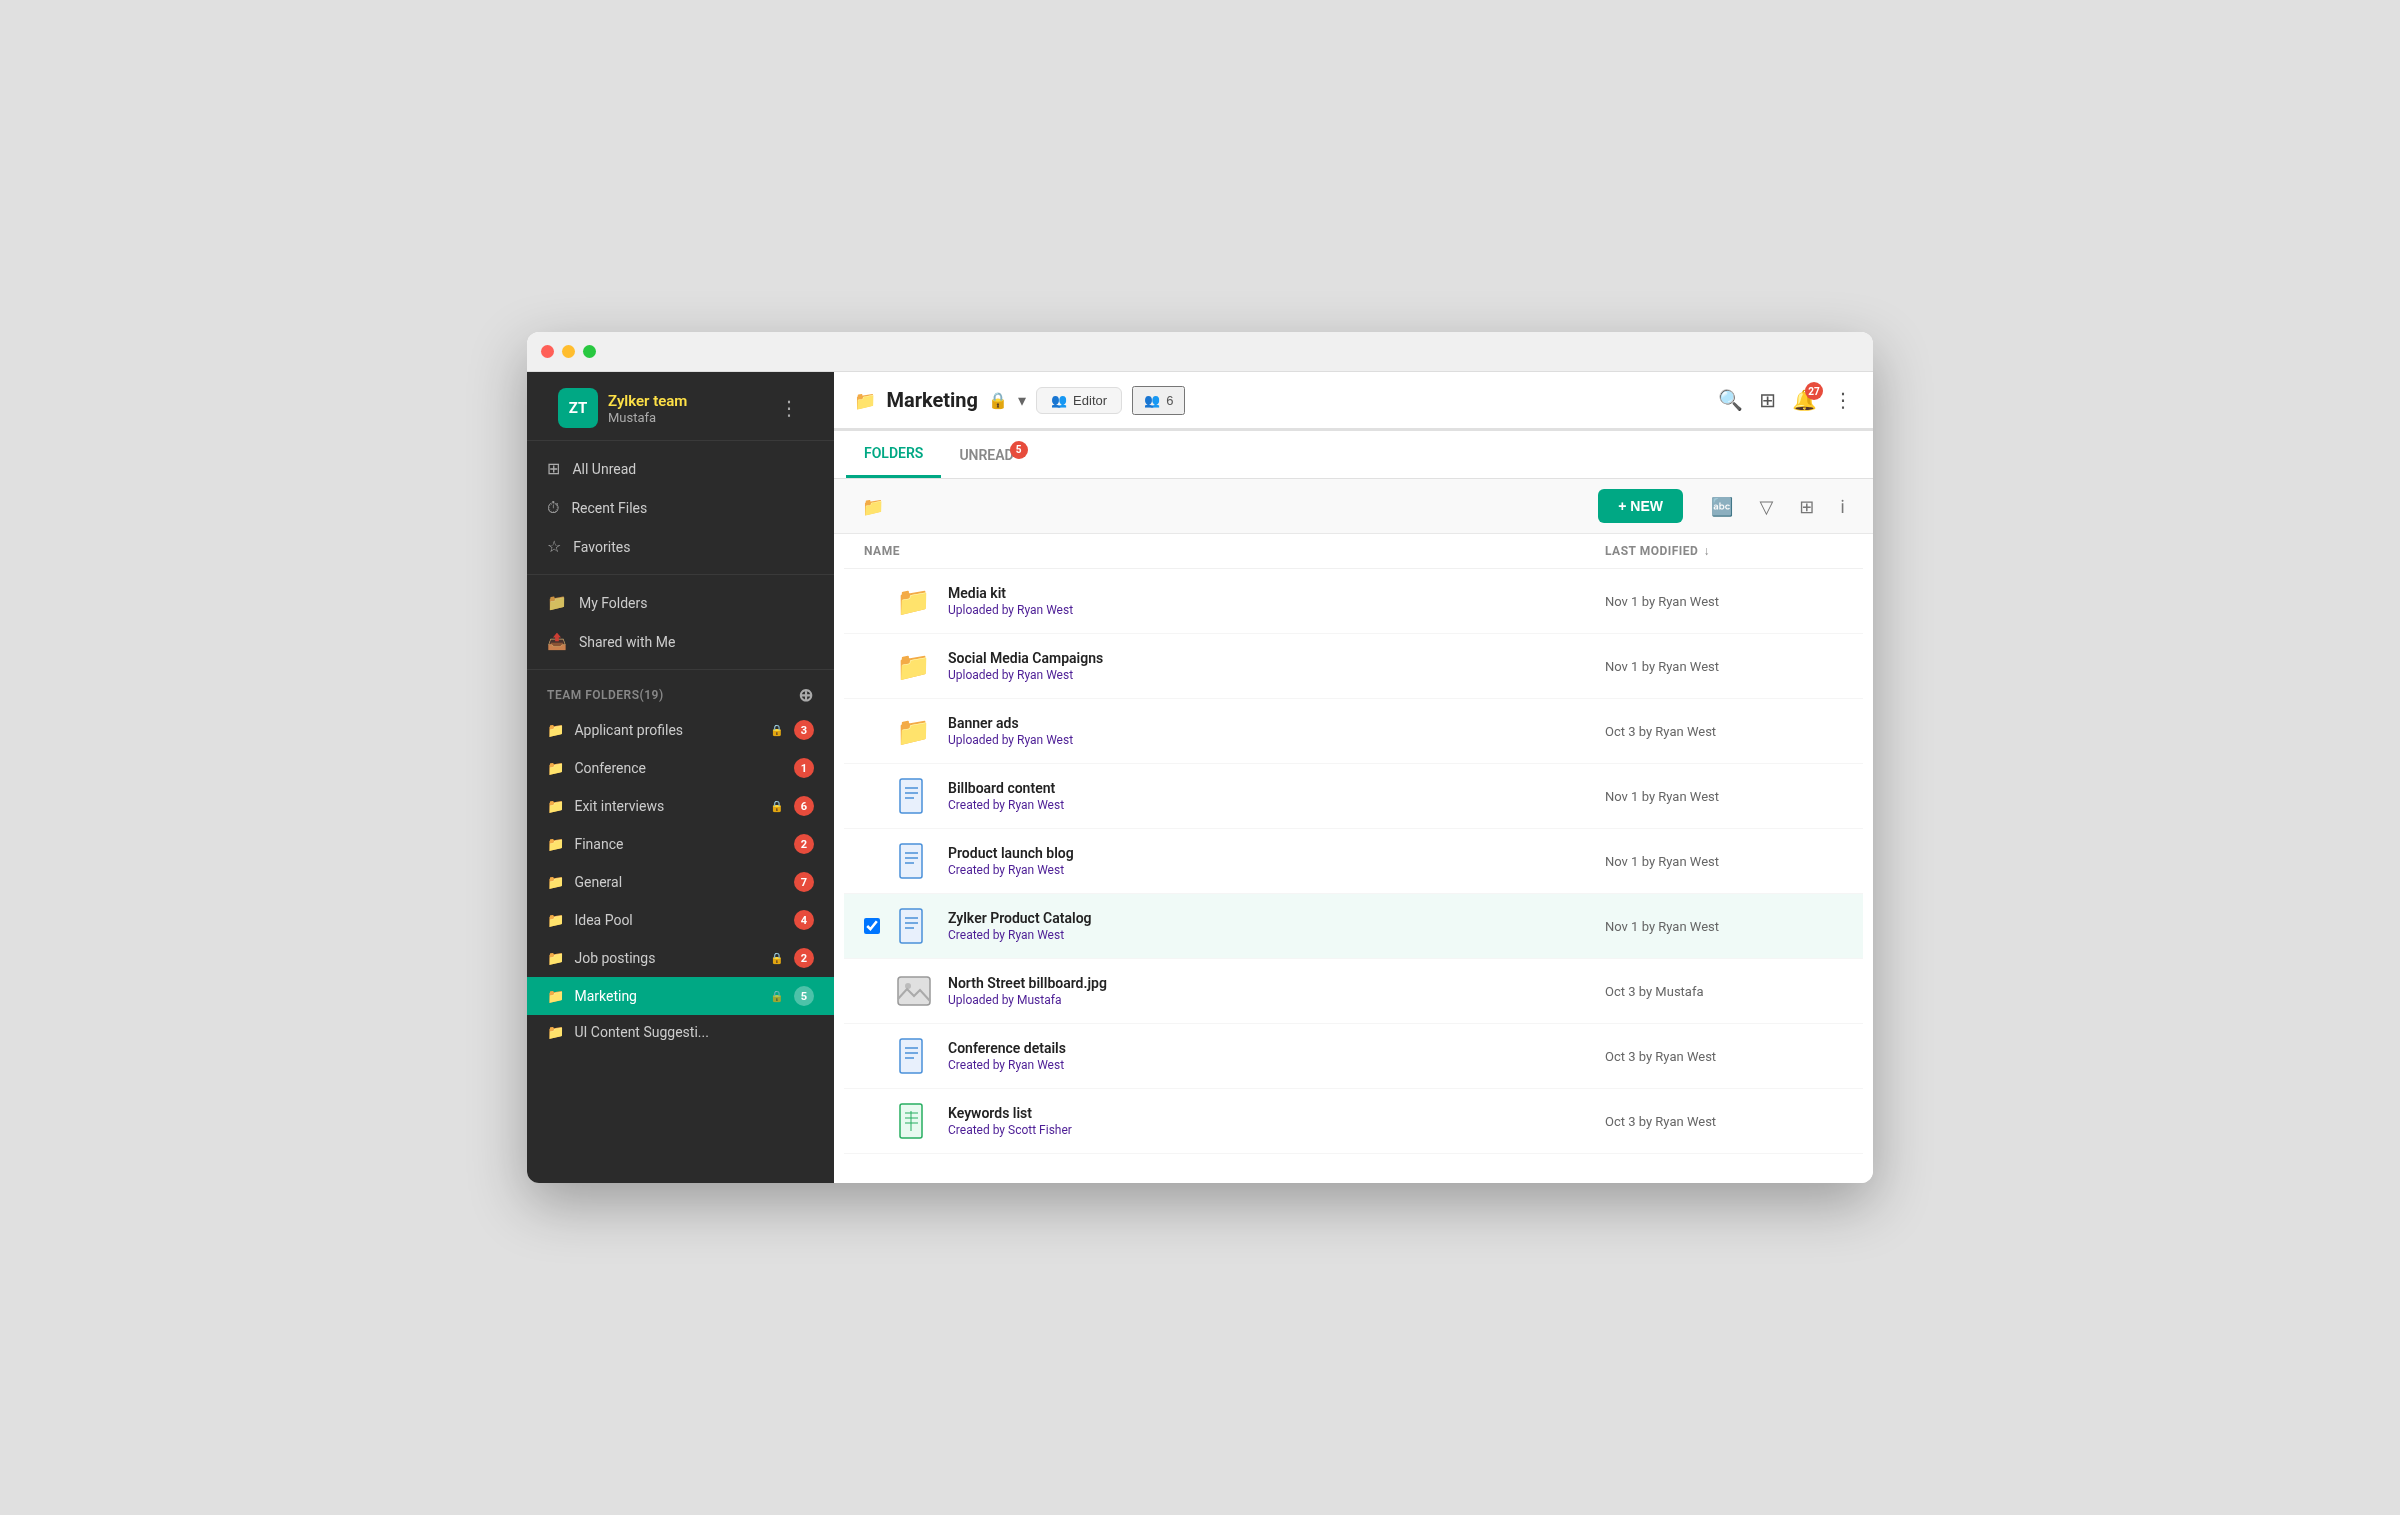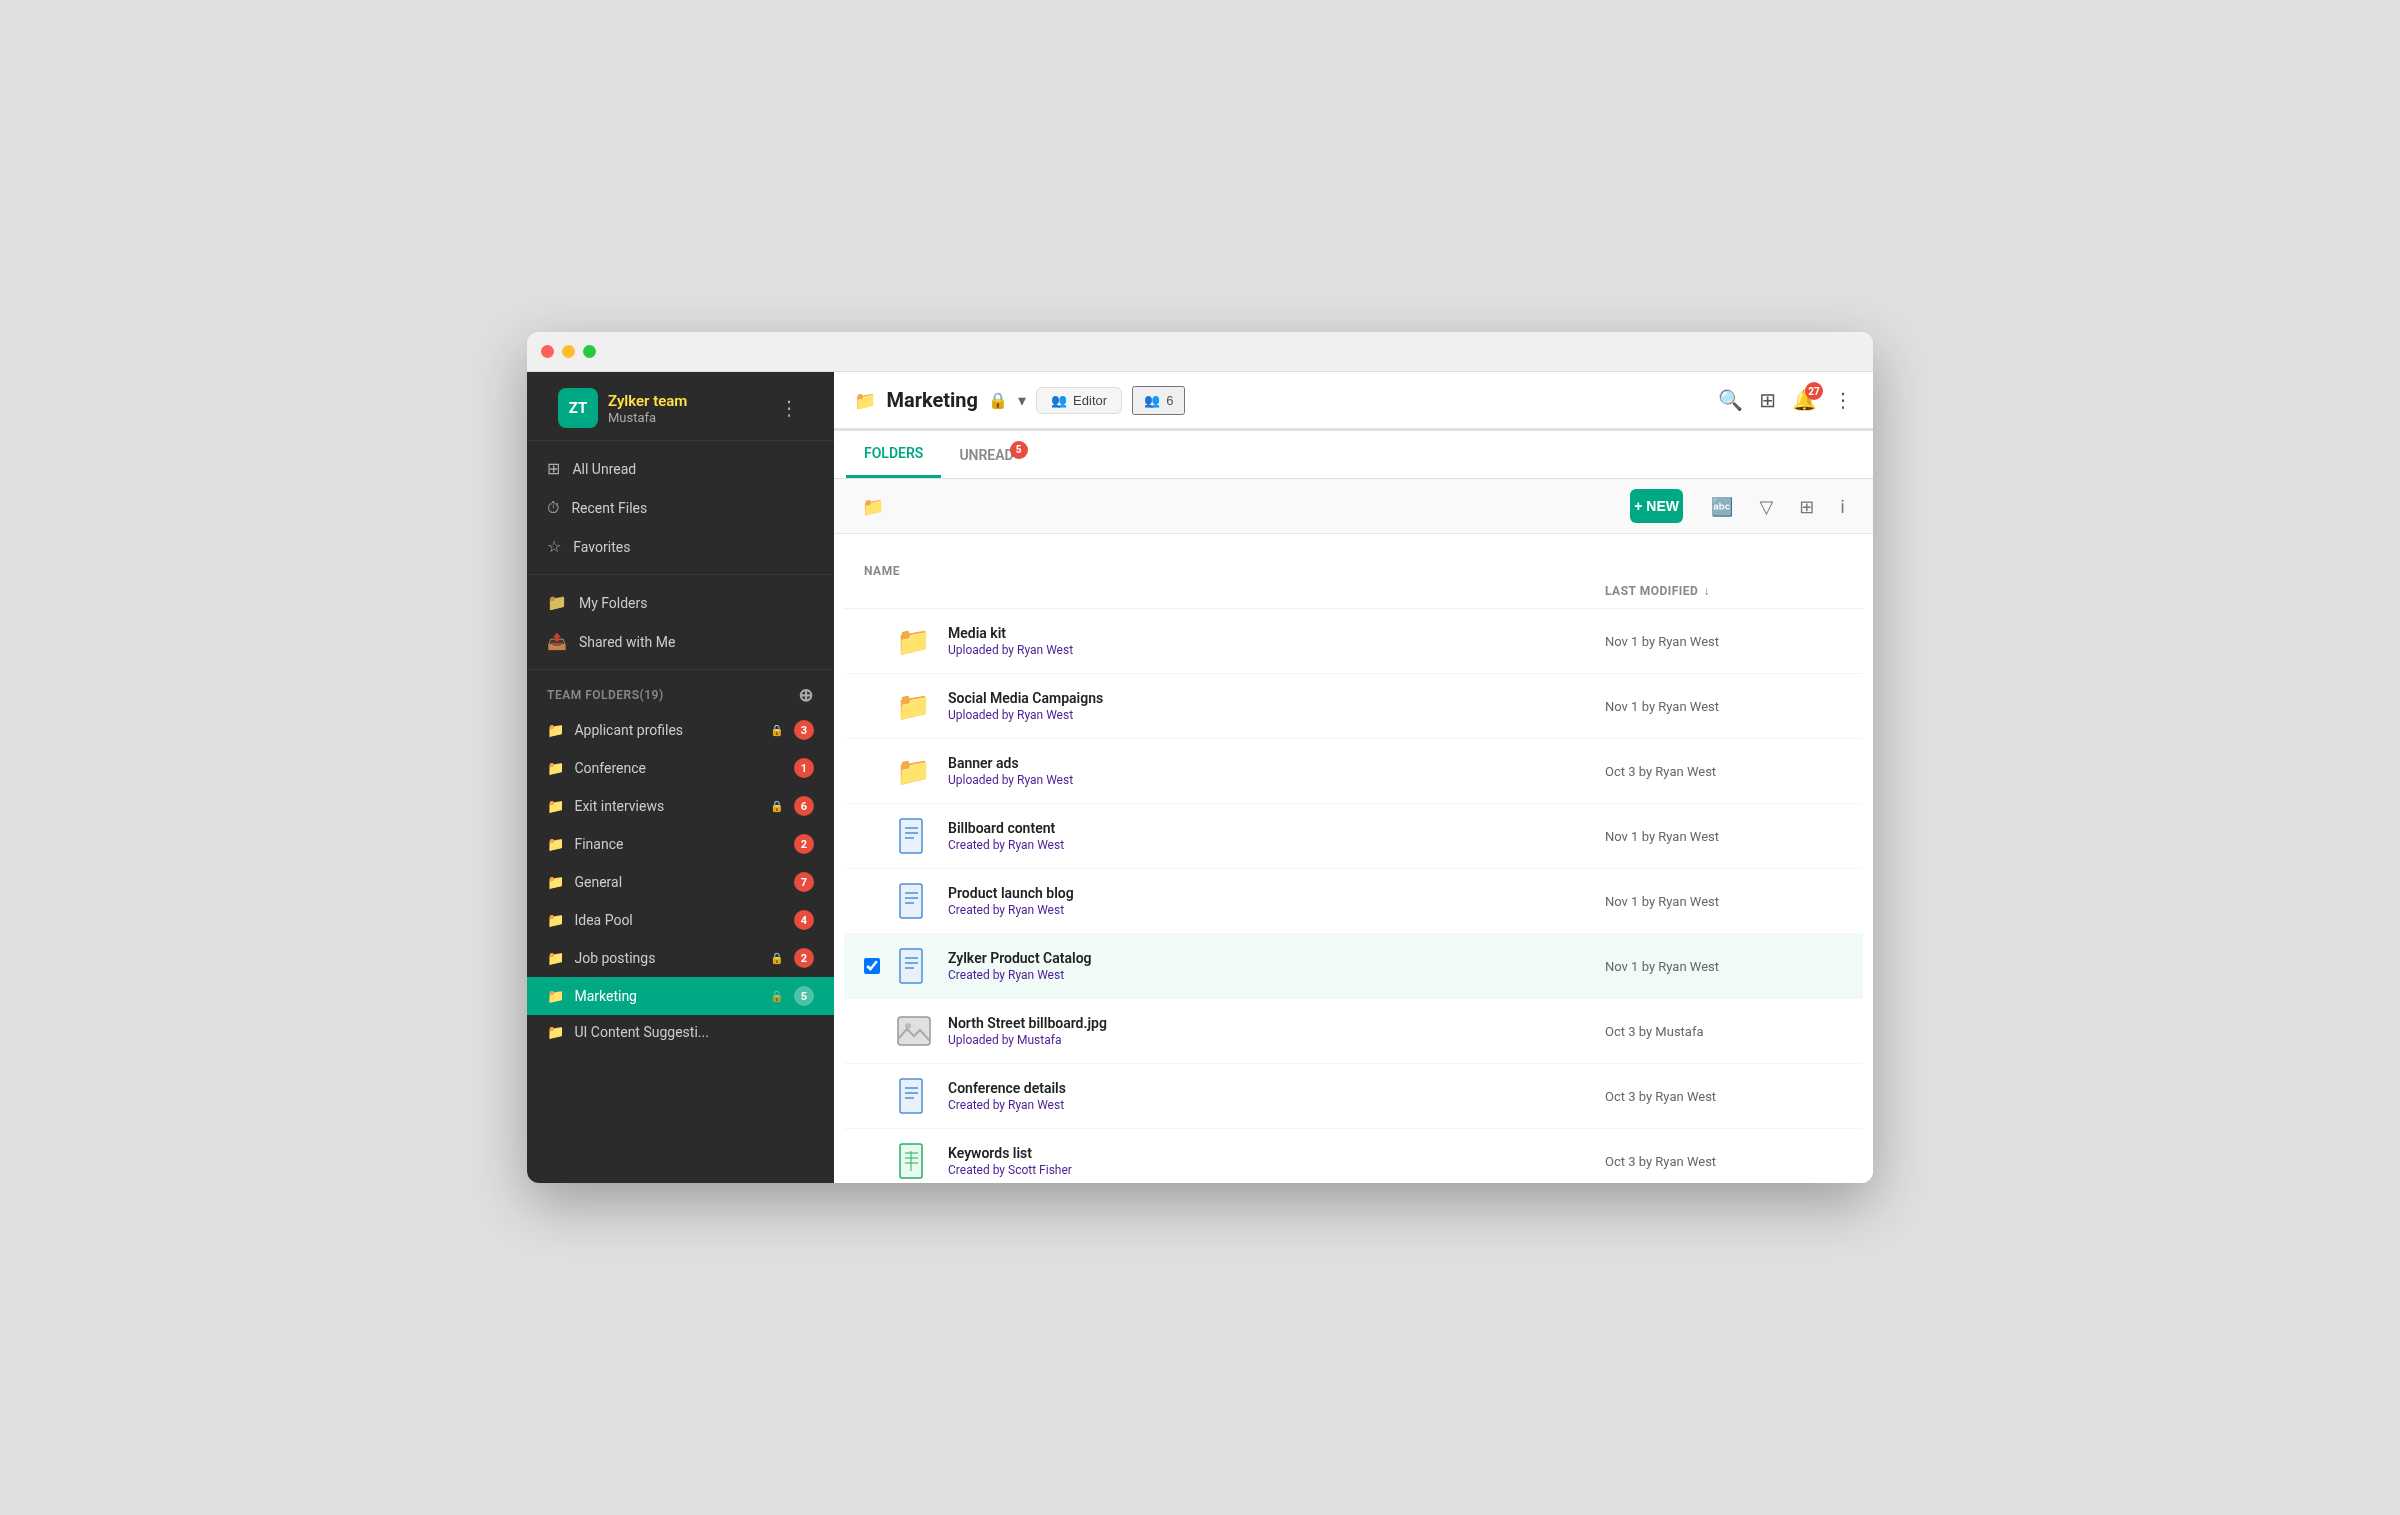--- a/index.html
+++ b/index.html
@@ -225,21 +225,21 @@
     .toolbar-icon-btn {
       font-size: 18px; color: #777; cursor: pointer;
       padding: 4px 8px;
     }
     .new-btn {
       margin-left: auto;
       background: #00a884;
       color: #fff;
       border: none;
       border-radius: 6px;
-      padding: 9px 4px;
+      padding: 9px 20px;
       font-size: 14px;
       font-weight: 600;
       cursor: pointer;
       display: flex; align-items: center; gap: 6px;
     }
     .toolbar-right { display: flex; align-items: center; gap: 10px; margin-left: 10px; }
     
     .file-list {
       flex: 1;
       overflow-y: auto;
@@ -250,21 +250,21 @@
       align-items: center;
       padding: 10px 20px;
       border-bottom: 1px solid #f0f0f0;
       color: #888;
       font-size: 12px;
       font-weight: 700;
       letter-spacing: 0.5px;
       text-transform: uppercase;
     }
     .list-header .col-name { flex: 1; }
-    .list-header .col-modified { width: 238px; display: flex; align-items: center; gap: 5px; margin-top: 40px; }
+    .list-header .col-modified { width: 238px; display: flex; align-items: center; gap: 5px; }
     .file-row {
       display: flex;
       align-items: center;
       padding: 12px 20px;
       border-bottom: 1px solid #f5f5f5;
       cursor: pointer;
       gap: 14px;
     }
     .file-row.selected { background: #f0faf7; }
     .file-checkbox {

